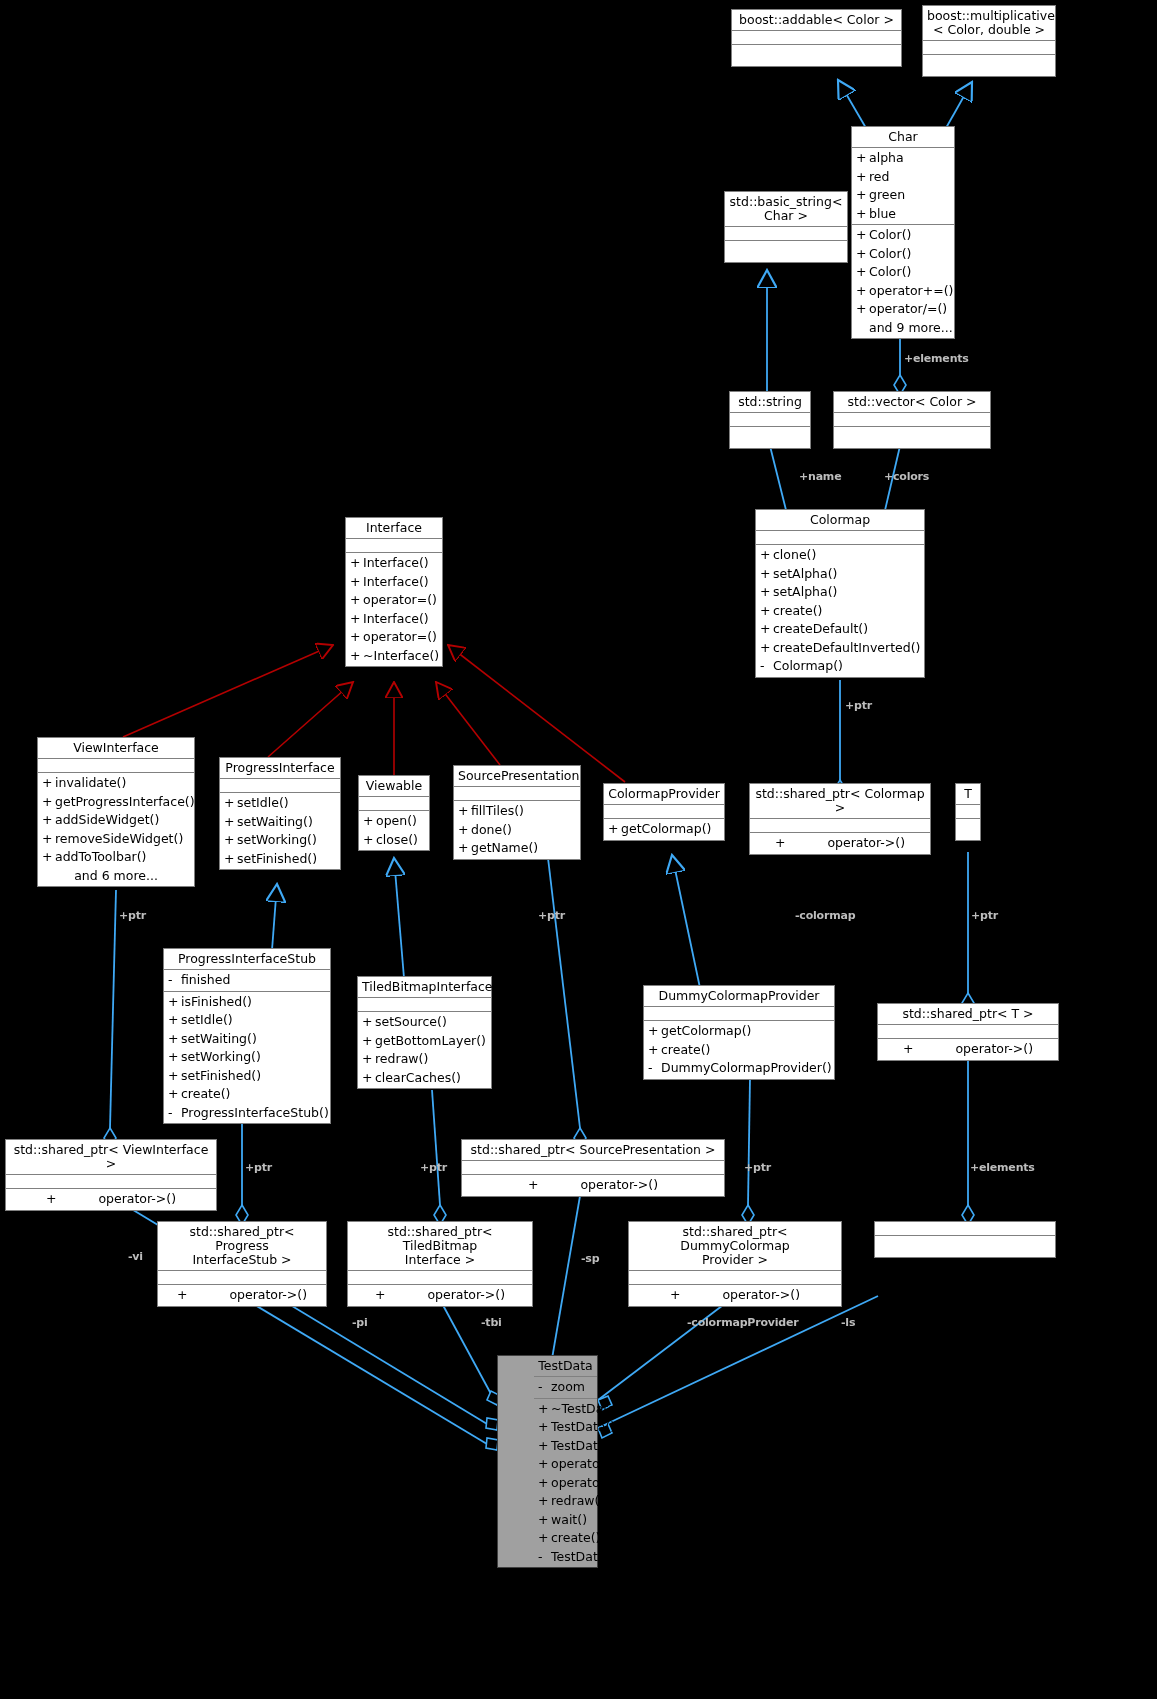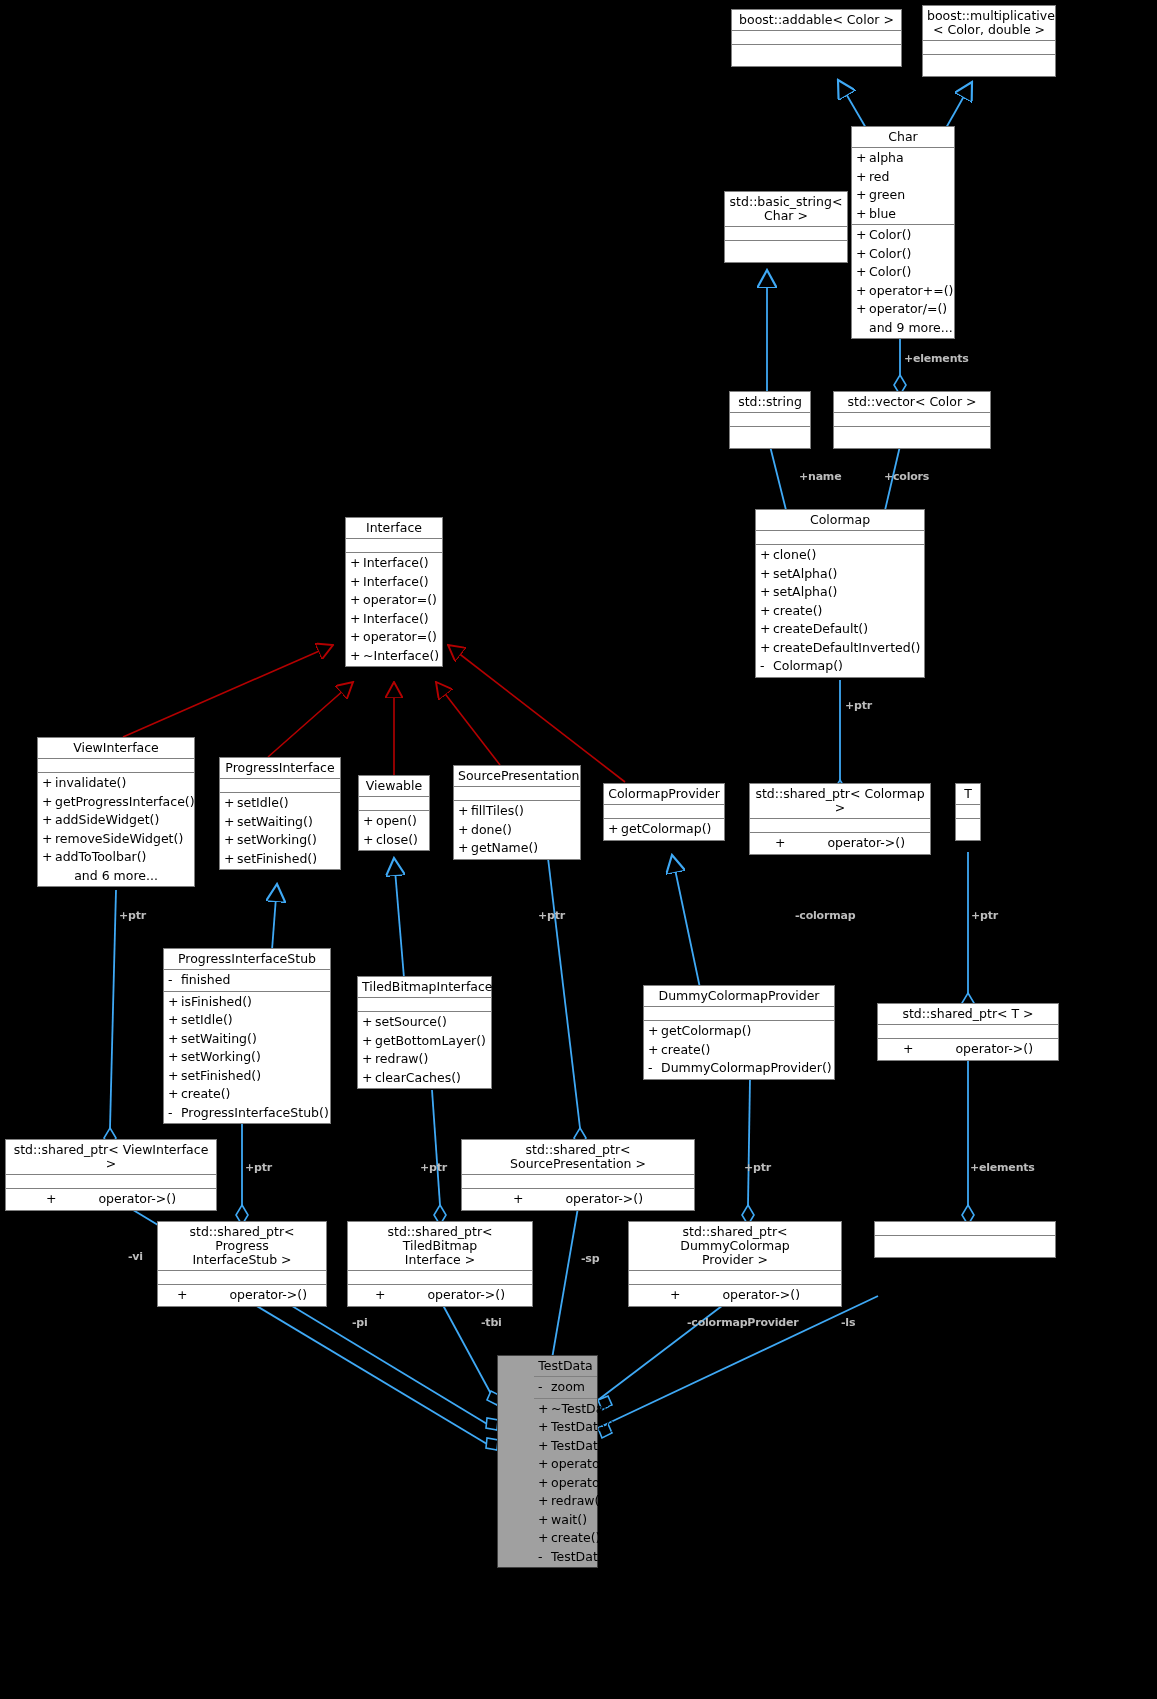--- a/index.html
+++ b/index.html
@@ -293,21 +293,21 @@
   </div>
 
   <div class="node tmpl" style="left:5px;top:1139px;width:212px;">
     <div class="title">std::shared_ptr&lt; ViewInterface &gt;</div>
     <div class="attrs"></div>
     <div class="ops">
       <div class="row"><span class="vis">+</span><span>operator-&gt;()</span></div>
     </div>
   </div>
 
-  <div class="node tmpl" style="left:461px;top:1139px;width:234px;">
+  <div class="node tmpl" style="left:461px;top:1139px;width:264px;">
     <div class="title">std::shared_ptr&lt; SourcePresentation &gt;</div>
     <div class="attrs"></div>
     <div class="ops">
       <div class="row"><span class="vis">+</span><span>operator-&gt;()</span></div>
     </div>
   </div>
 
   <div class="node tmpl" style="left:157px;top:1221px;width:170px;">
     <div class="title">std::shared_ptr&lt; Progress
 InterfaceStub &gt;</div>

